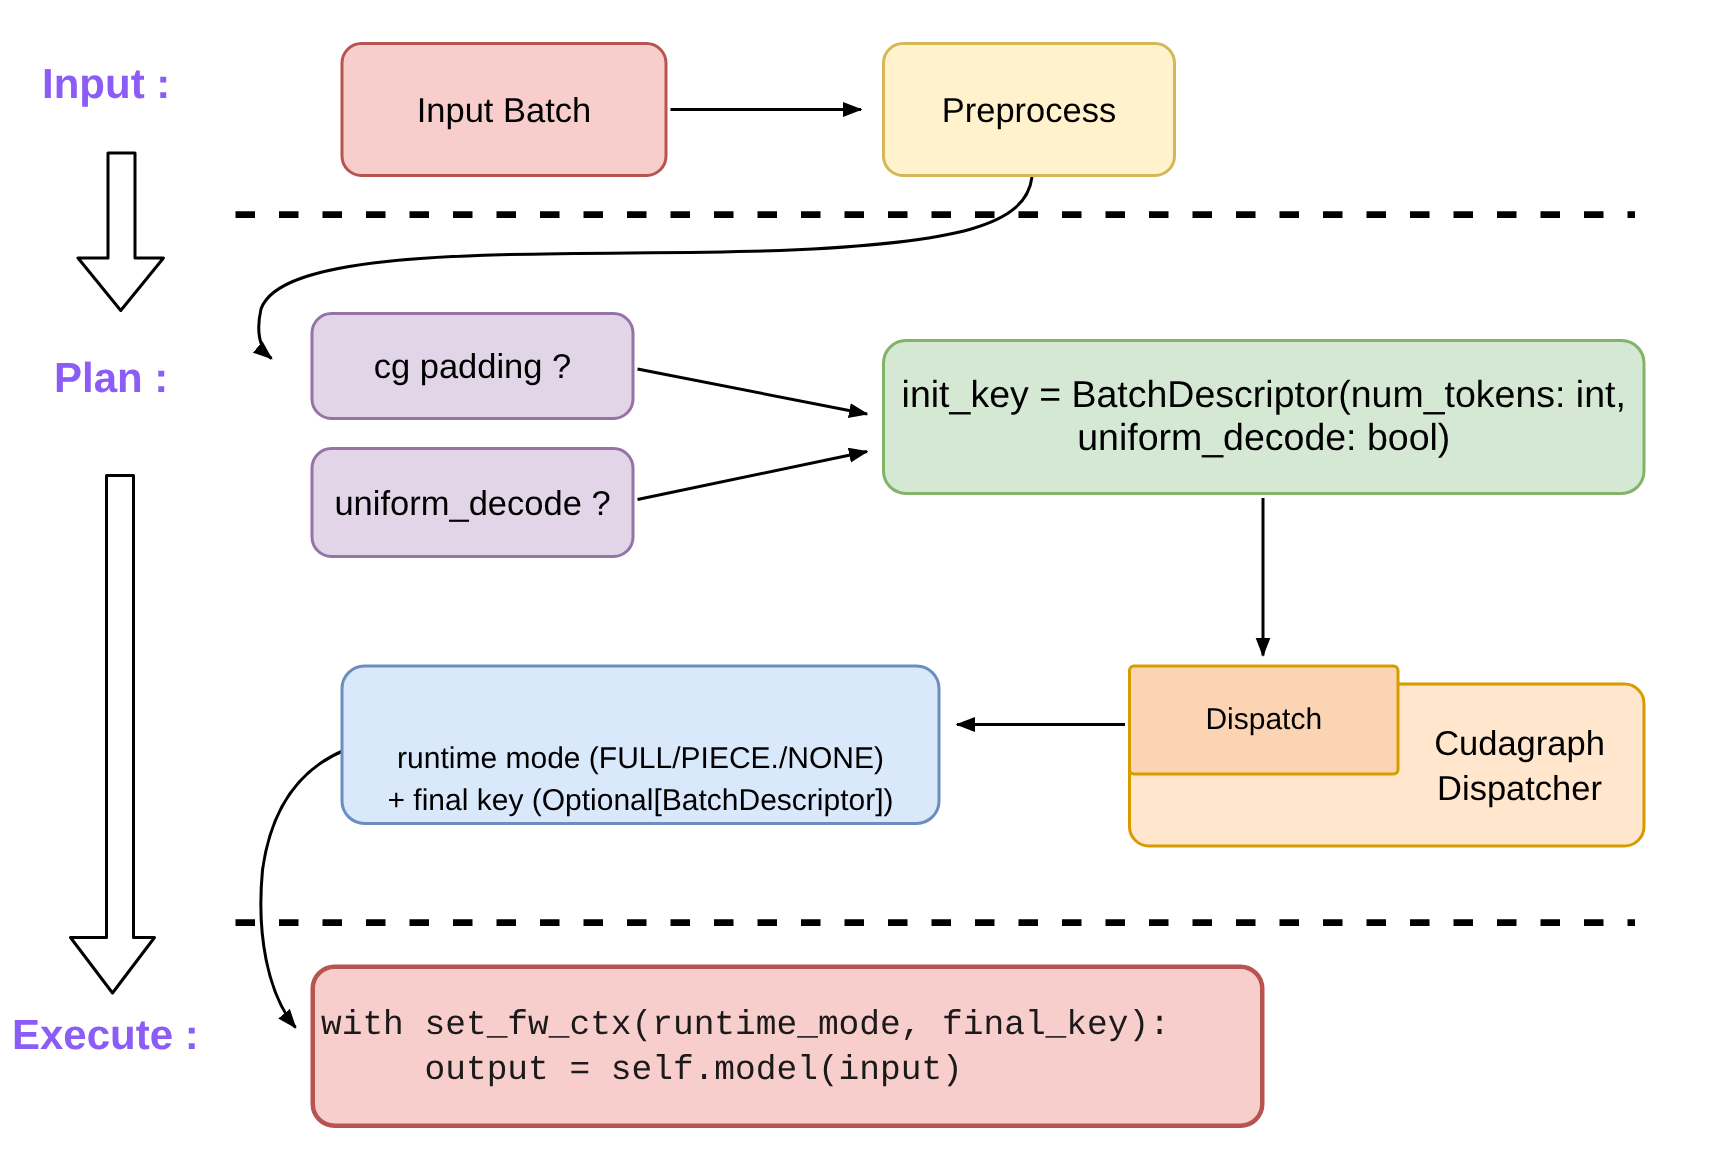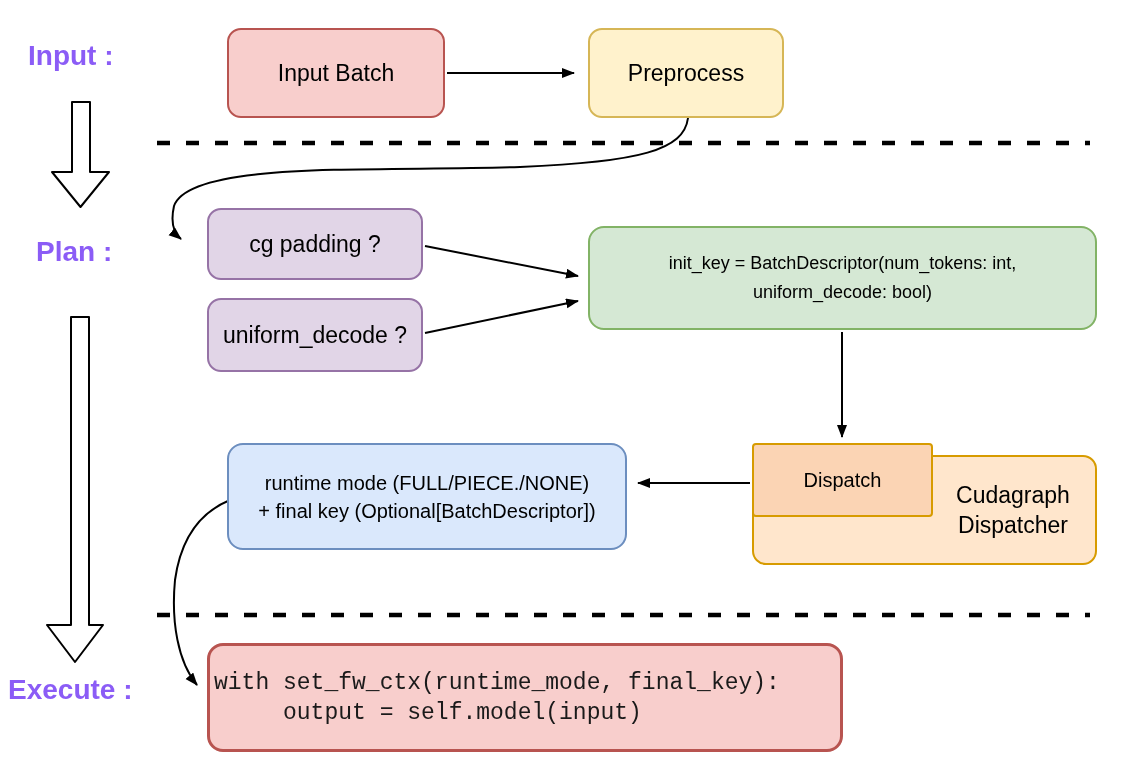--- a/index.html
+++ b/index.html
@@ -11,25 +11,25 @@
   .stage-label{position:absolute;font-weight:700;font-size:28px;color:#8b5cf6;white-space:nowrap;}
   .node{
     position:absolute;display:flex;align-items:center;justify-content:center;
     text-align:center;box-sizing:border-box;line-height:1.25;
   }
   .node .lines{width:100%;}
   .node-input-batch{left:227px;top:28px;width:218px;height:90px;background:#f8cecc;border:2px solid #b85450;border-radius:14px;font-size:23px;}
   .node-preprocess{left:588px;top:28px;width:196px;height:90px;background:#fff2cc;border:2px solid #d6b656;border-radius:14px;font-size:23px;}
   .node-cg-padding{left:207px;top:208px;width:216px;height:72px;background:#e1d5e7;border:2px solid #9673a6;border-radius:14px;font-size:23px;}
   .node-uniform-decode{left:207px;top:298px;width:216px;height:74px;background:#e1d5e7;border:2px solid #9673a6;border-radius:14px;font-size:23px;}
-  .node-init-key{left:588px;top:226px;width:509px;height:104px;background:#d5e8d4;border:2px solid #82b366;border-radius:16px;font-size:18px;line-height:29px;align-items:center;}
+  .node-init-key{left:588px;top:226px;width:509px;height:104px;background:#d5e8d4;border:2px solid #82b366;border-radius:16px;font-size:25px;line-height:29px;align-items:center;}
   .node-cudagraph{left:752px;top:443px;width:345px;height:110px;background:#ffe6cc;border:2px solid #d79b00;border-radius:14px;font-size:23px;line-height:30px;justify-content:flex-end;margin-top:12px;}
   .node-cudagraph .lines{width:164px;}
   .node-dispatch{left:752px;top:443px;width:181px;height:74px;background:#fbd4b4;border:2px solid #d79b00;border-radius:4px;font-size:20px;}
-  .node-runtime{left:227px;top:443px;width:400px;height:107px;background:#dae8fc;border:2px solid #6c8ebf;border-radius:16px;font-size:20px;line-height:28px;}
+  .node-runtime{left:227px;top:443px;width:400px;height:107px;background:#dae8fc;border:2px solid #6c8ebf;border-radius:16px;font-size:20px;line-height:28px;align-items:flex-end;}
   .node-code{
     left:207px;top:643px;width:636px;height:109px;background:#f8cecc;border:3px solid #b85450;border-radius:16px;
     font-family:Liberation Mono, monospace;font-size:23px;line-height:30px;
     justify-content:flex-start;text-align:left;color:#1a1a1a;
   }
   .node-code .lines{padding-left:4px;}
   .code-line{white-space:pre;}
 </style>
 </head>
 <body>

